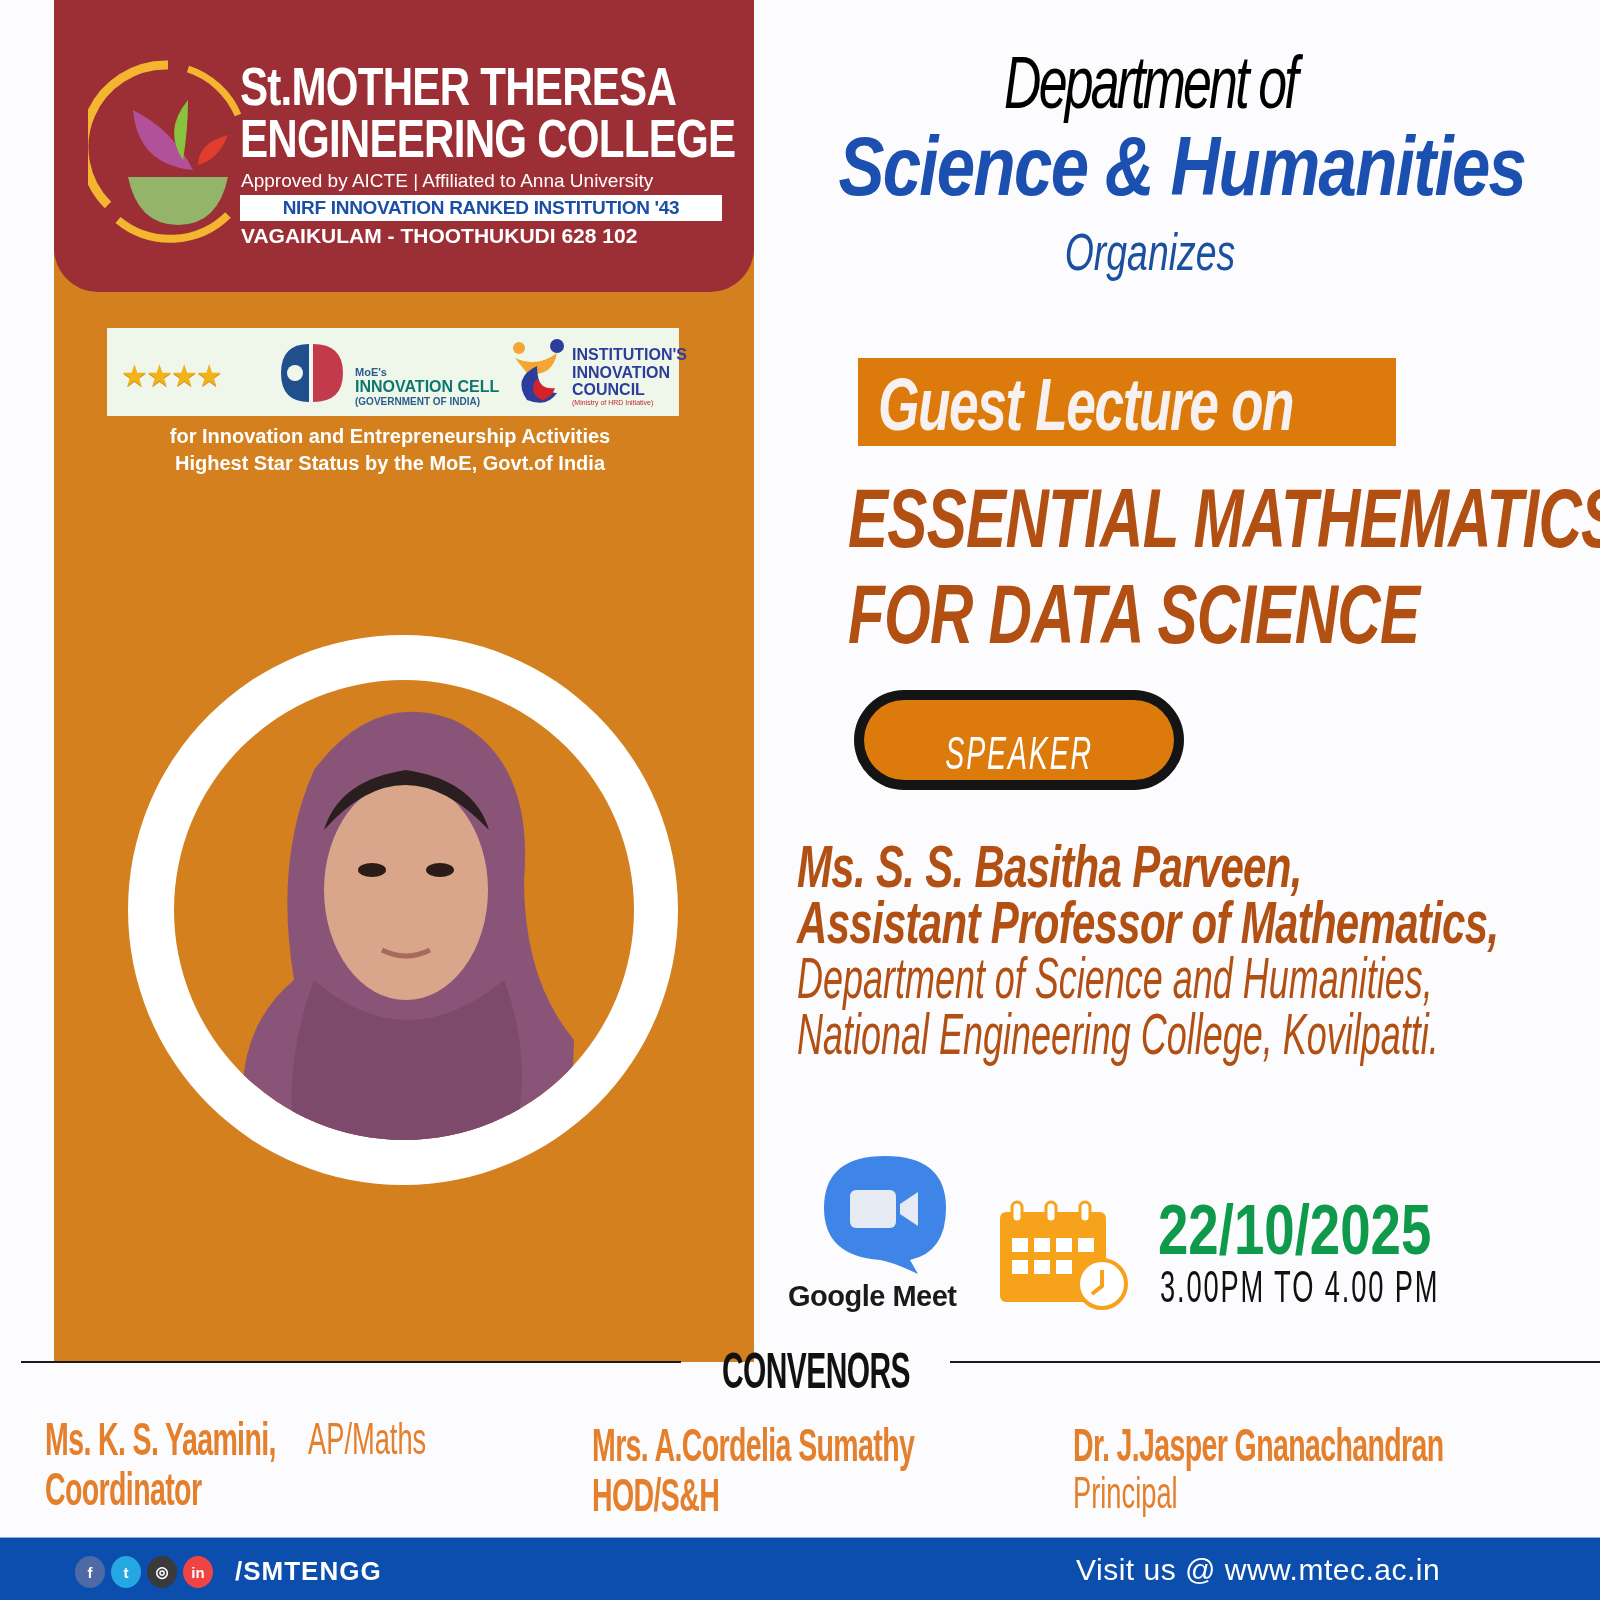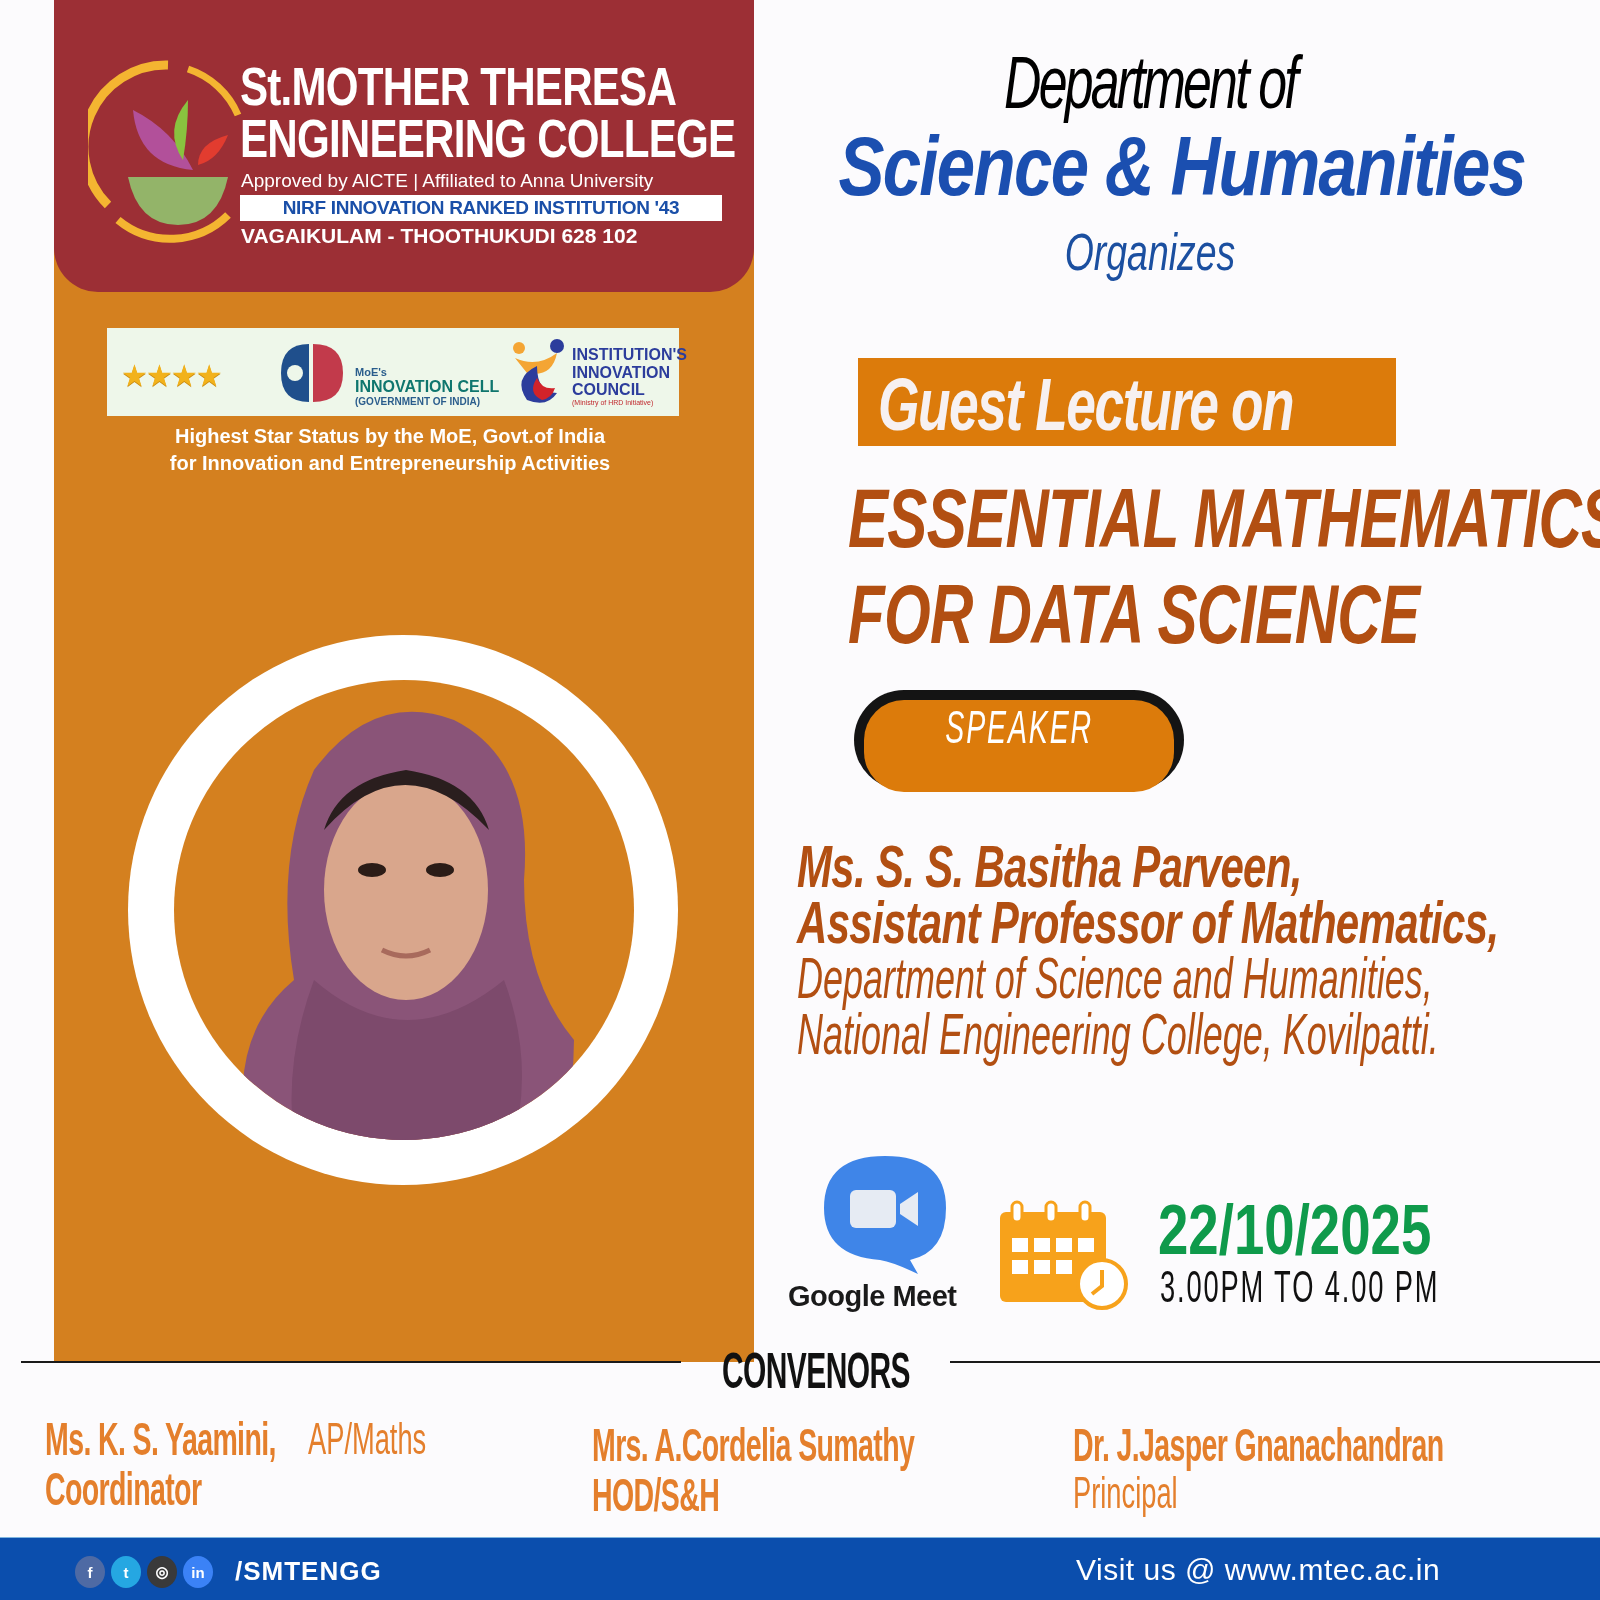--- a/index.html
+++ b/index.html
@@ -162,24 +162,24 @@
     }
     .topic-1 { top: 470px; }
     .topic-2 { top: 566px; }
 
     .speaker-pill {
       left: 854px; top: 690px; width: 330px; height: 100px;
       border-radius: 50px;
       background: #141414;
     }
     .speaker-pill-inner {
-      left: 864px; top: 700px; width: 310px; height: 92px;
+      left: 864px; top: 700px; width: 310px; height: 80px;
       border-radius: 40px;
       background: #dc7b0b;
-      display: flex; align-items: flex-start; justify-content: center;
+      display: flex; align-items: flex-end; justify-content: center;
     }
     .speaker-label {
       color: #ffffff;
       font-size: 46px;
       font-style: italic;
       letter-spacing: 3px;
       transform: scaleX(0.62);
     }
 
     .speaker-name, .speaker-role, .speaker-dept, .speaker-college {
@@ -259,21 +259,21 @@
     }
     .social { left: 75px; top: 1556px; display: flex; gap: 6px; }
     .social span {
       width: 30px; height: 32px; border-radius: 50%;
       display: flex; align-items: center; justify-content: center;
       color: #ffffff; font-weight: bold; font-size: 15px;
     }
     .s-fb { background: #4e6aa4; }
     .s-tw { background: #25a7e2; }
     .s-ig { background: #3a3a3a; }
-    .s-in { background: #3b82f6; }
+    .s-in { background: #ef4444; }
     .handle {
       left: 235px; top: 1556px;
       color: #ffffff; font-size: 26px; font-weight: bold; letter-spacing: 1px;
     }
     .visit {
       left: 1076px; top: 1553px;
       color: #ffffff; font-size: 30px; letter-spacing: 0.5px; text-align: center;
     }
   </style>
 </head>
@@ -321,22 +321,22 @@
   </svg>
   <div class="abs iic-text">
     <div class="iic-line">INSTITUTION'S</div>
     <div class="iic-line">INNOVATION</div>
     <div class="iic-line">COUNCIL</div>
     <div class="iic-sub">(Ministry of HRD Initiative)</div>
   </div>
 </div>
 
 <div class="abs star-status">
+  <div>for Innovation and Entrepreneurship Activities</div>
   <div>Highest Star Status by the MoE, Govt.of  India</div>
-  <div>for Innovation and Entrepreneurship Activities</div>
 </div>
 
 <div class="abs photo-ring"></div>
 <div class="abs photo-inner">
   <svg width="460" height="460" viewBox="0 0 460 460">
     <path d="M70 440 Q60 350 120 300 Q100 180 140 90 Q200 10 280 40 Q360 80 350 200 Q350 300 400 360 Q400 420 380 460 L70 460Z" fill="#8a5478"></path>
     <ellipse cx="232" cy="210" rx="82" ry="110" fill="#d9a68c"></ellipse>
     <path d="M150 150 Q230 60 315 150 Q300 100 232 90 Q165 100 150 150Z" fill="#2a1e1e"></path>
     <ellipse cx="198" cy="190" rx="14" ry="7" fill="#2b1c17"></ellipse>
     <ellipse cx="266" cy="190" rx="14" ry="7" fill="#2b1c17"></ellipse>

